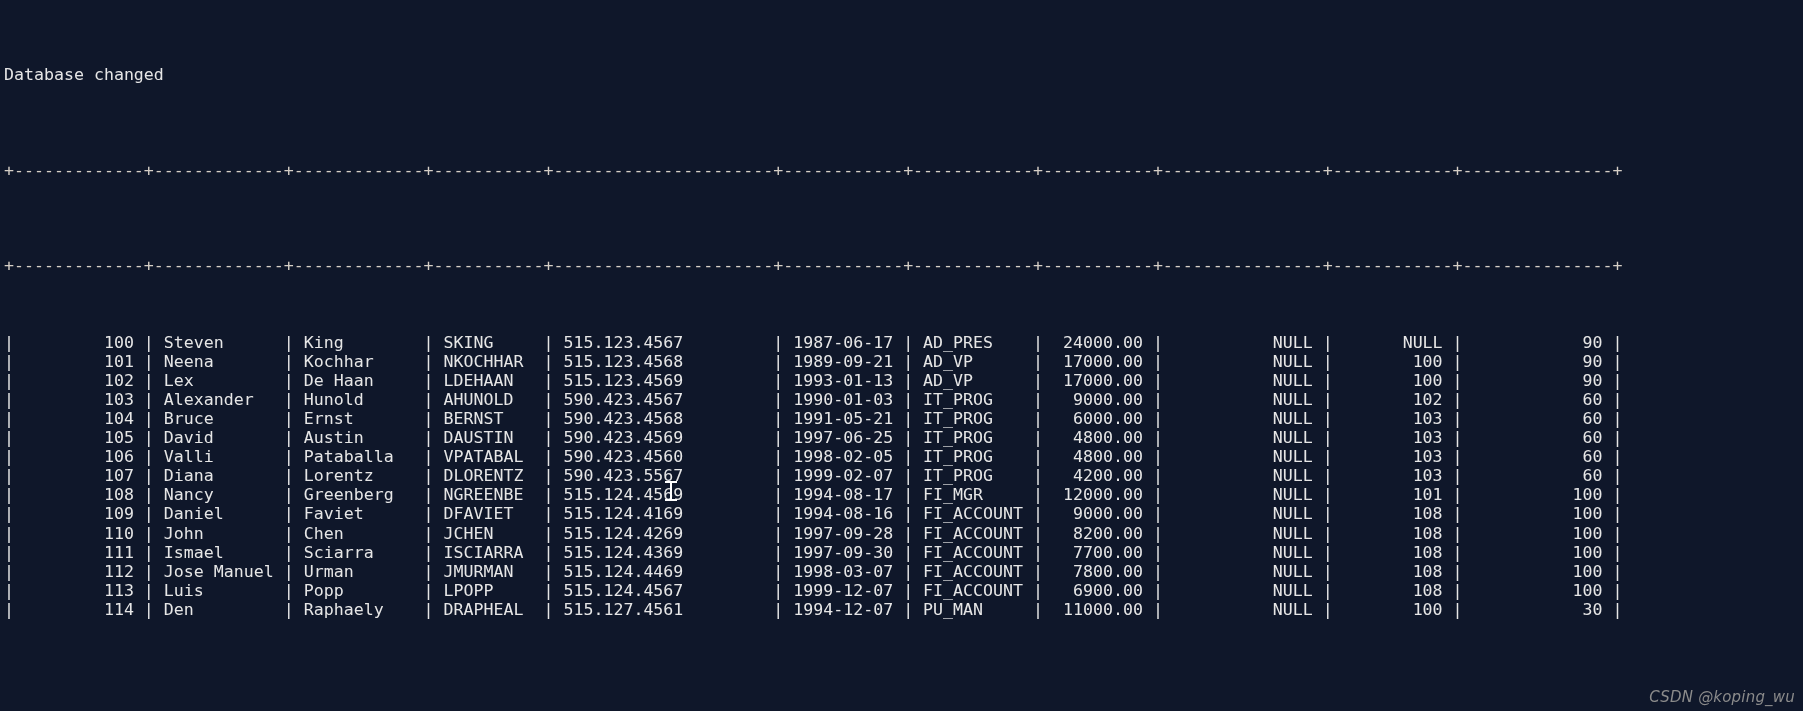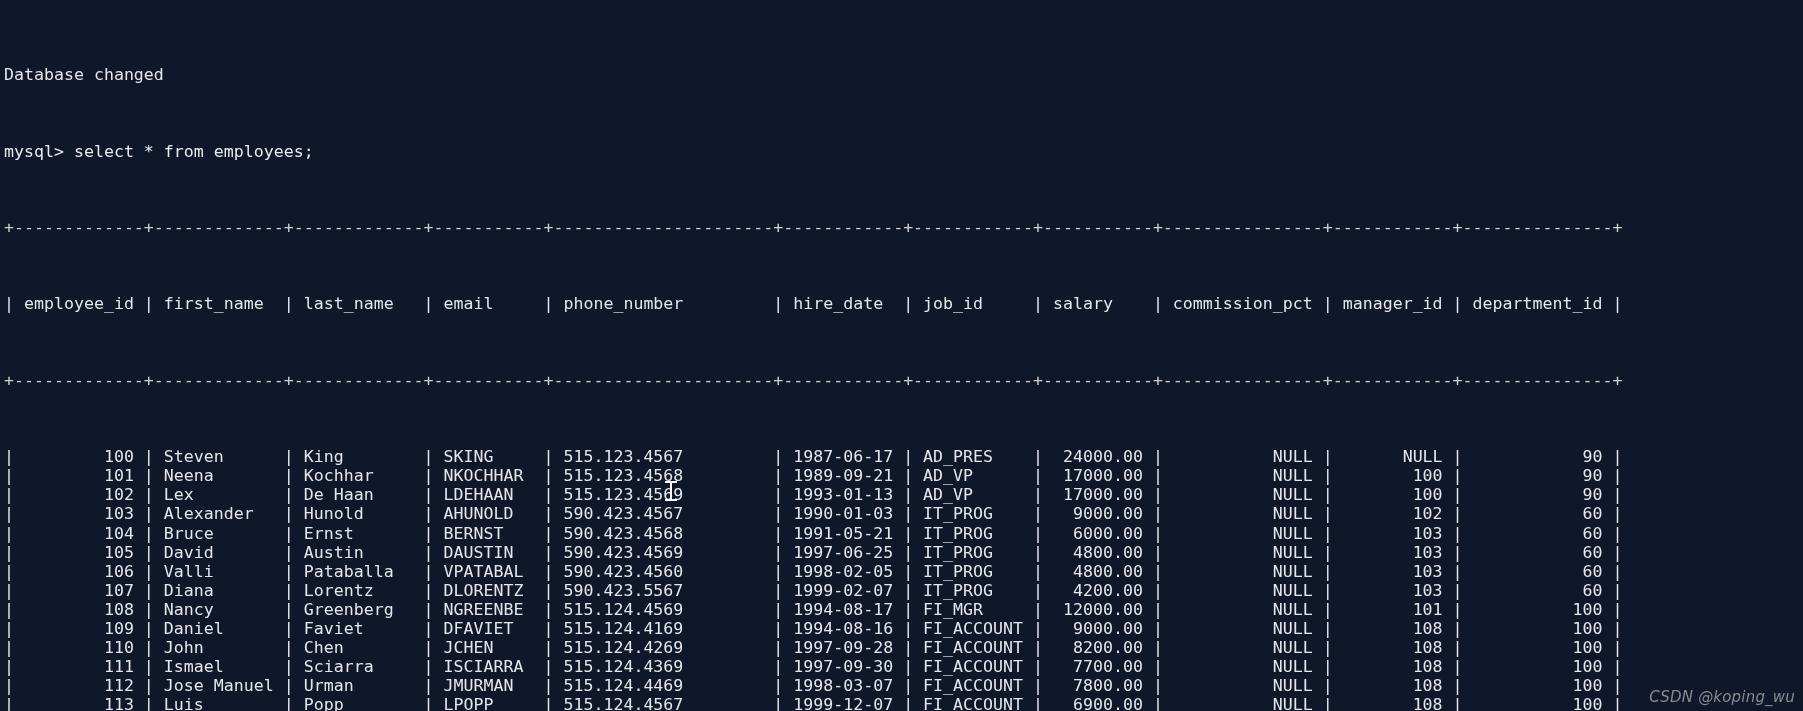--- a/index.html
+++ b/index.html
@@ -75,25 +75,23 @@
     font-style: italic;
   }
 </style>
 </head>
 <body>
 
 <div id="terminal">
 
   <div class="tline">Database changed</div>
 
-  <div class="tline prompt-line">mysql&gt; select * from employees;</div>
 
   <div class="tline rule" id="border-top">+-------------+-------------+-------------+-----------+----------------------+------------+------------+-----------+----------------+------------+---------------+</div>
 
-  <div class="tline" id="header-row">| employee_id | first_name  | last_name   | email     | phone_number         | hire_date  | job_id     | salary    | commission_pct | manager_id | department_id |</div>
 
   <div class="tline rule" id="border-mid">+-------------+-------------+-------------+-----------+----------------------+------------+------------+-----------+----------------+------------+---------------+</div>
 
   <div id="table-body"><div class="tline">|         100 | Steven      | King        | SKING     | 515.123.4567         | 1987-06-17 | AD_PRES    |  24000.00 |           NULL |       NULL |            90 |</div><div class="tline">|         101 | Neena       | Kochhar     | NKOCHHAR  | 515.123.4568         | 1989-09-21 | AD_VP      |  17000.00 |           NULL |        100 |            90 |</div><div class="tline">|         102 | Lex         | De Haan     | LDEHAAN   | 515.123.4569         | 1993-01-13 | AD_VP      |  17000.00 |           NULL |        100 |            90 |</div><div class="tline">|         103 | Alexander   | Hunold      | AHUNOLD   | 590.423.4567         | 1990-01-03 | IT_PROG    |   9000.00 |           NULL |        102 |            60 |</div><div class="tline">|         104 | Bruce       | Ernst       | BERNST    | 590.423.4568         | 1991-05-21 | IT_PROG    |   6000.00 |           NULL |        103 |            60 |</div><div class="tline">|         105 | David       | Austin      | DAUSTIN   | 590.423.4569         | 1997-06-25 | IT_PROG    |   4800.00 |           NULL |        103 |            60 |</div><div class="tline">|         106 | Valli       | Pataballa   | VPATABAL  | 590.423.4560         | 1998-02-05 | IT_PROG    |   4800.00 |           NULL |        103 |            60 |</div><div class="tline">|         107 | Diana       | Lorentz     | DLORENTZ  | 590.423.5567         | 1999-02-07 | IT_PROG    |   4200.00 |           NULL |        103 |            60 |</div><div class="tline">|         108 | Nancy       | Greenberg   | NGREENBE  | 515.124.4569         | 1994-08-17 | FI_MGR     |  12000.00 |           NULL |        101 |           100 |</div><div class="tline">|         109 | Daniel      | Faviet      | DFAVIET   | 515.124.4169         | 1994-08-16 | FI_ACCOUNT |   9000.00 |           NULL |        108 |           100 |</div><div class="tline">|         110 | John        | Chen        | JCHEN     | 515.124.4269         | 1997-09-28 | FI_ACCOUNT |   8200.00 |           NULL |        108 |           100 |</div><div class="tline">|         111 | Ismael      | Sciarra     | ISCIARRA  | 515.124.4369         | 1997-09-30 | FI_ACCOUNT |   7700.00 |           NULL |        108 |           100 |</div><div class="tline">|         112 | Jose Manuel | Urman       | JMURMAN   | 515.124.4469         | 1998-03-07 | FI_ACCOUNT |   7800.00 |           NULL |        108 |           100 |</div><div class="tline">|         113 | Luis        | Popp        | LPOPP     | 515.124.4567         | 1999-12-07 | FI_ACCOUNT |   6900.00 |           NULL |        108 |           100 |</div><div class="tline">|         114 | Den         | Raphaely    | DRAPHEAL  | 515.127.4561         | 1994-12-07 | PU_MAN     |  11000.00 |           NULL |        100 |            30 |</div></div>
 
   <div id="cursor-caret">
     <div class="top-bar"></div>
     <div class="stem"></div>
     <div class="bot-bar"></div>
   </div>

